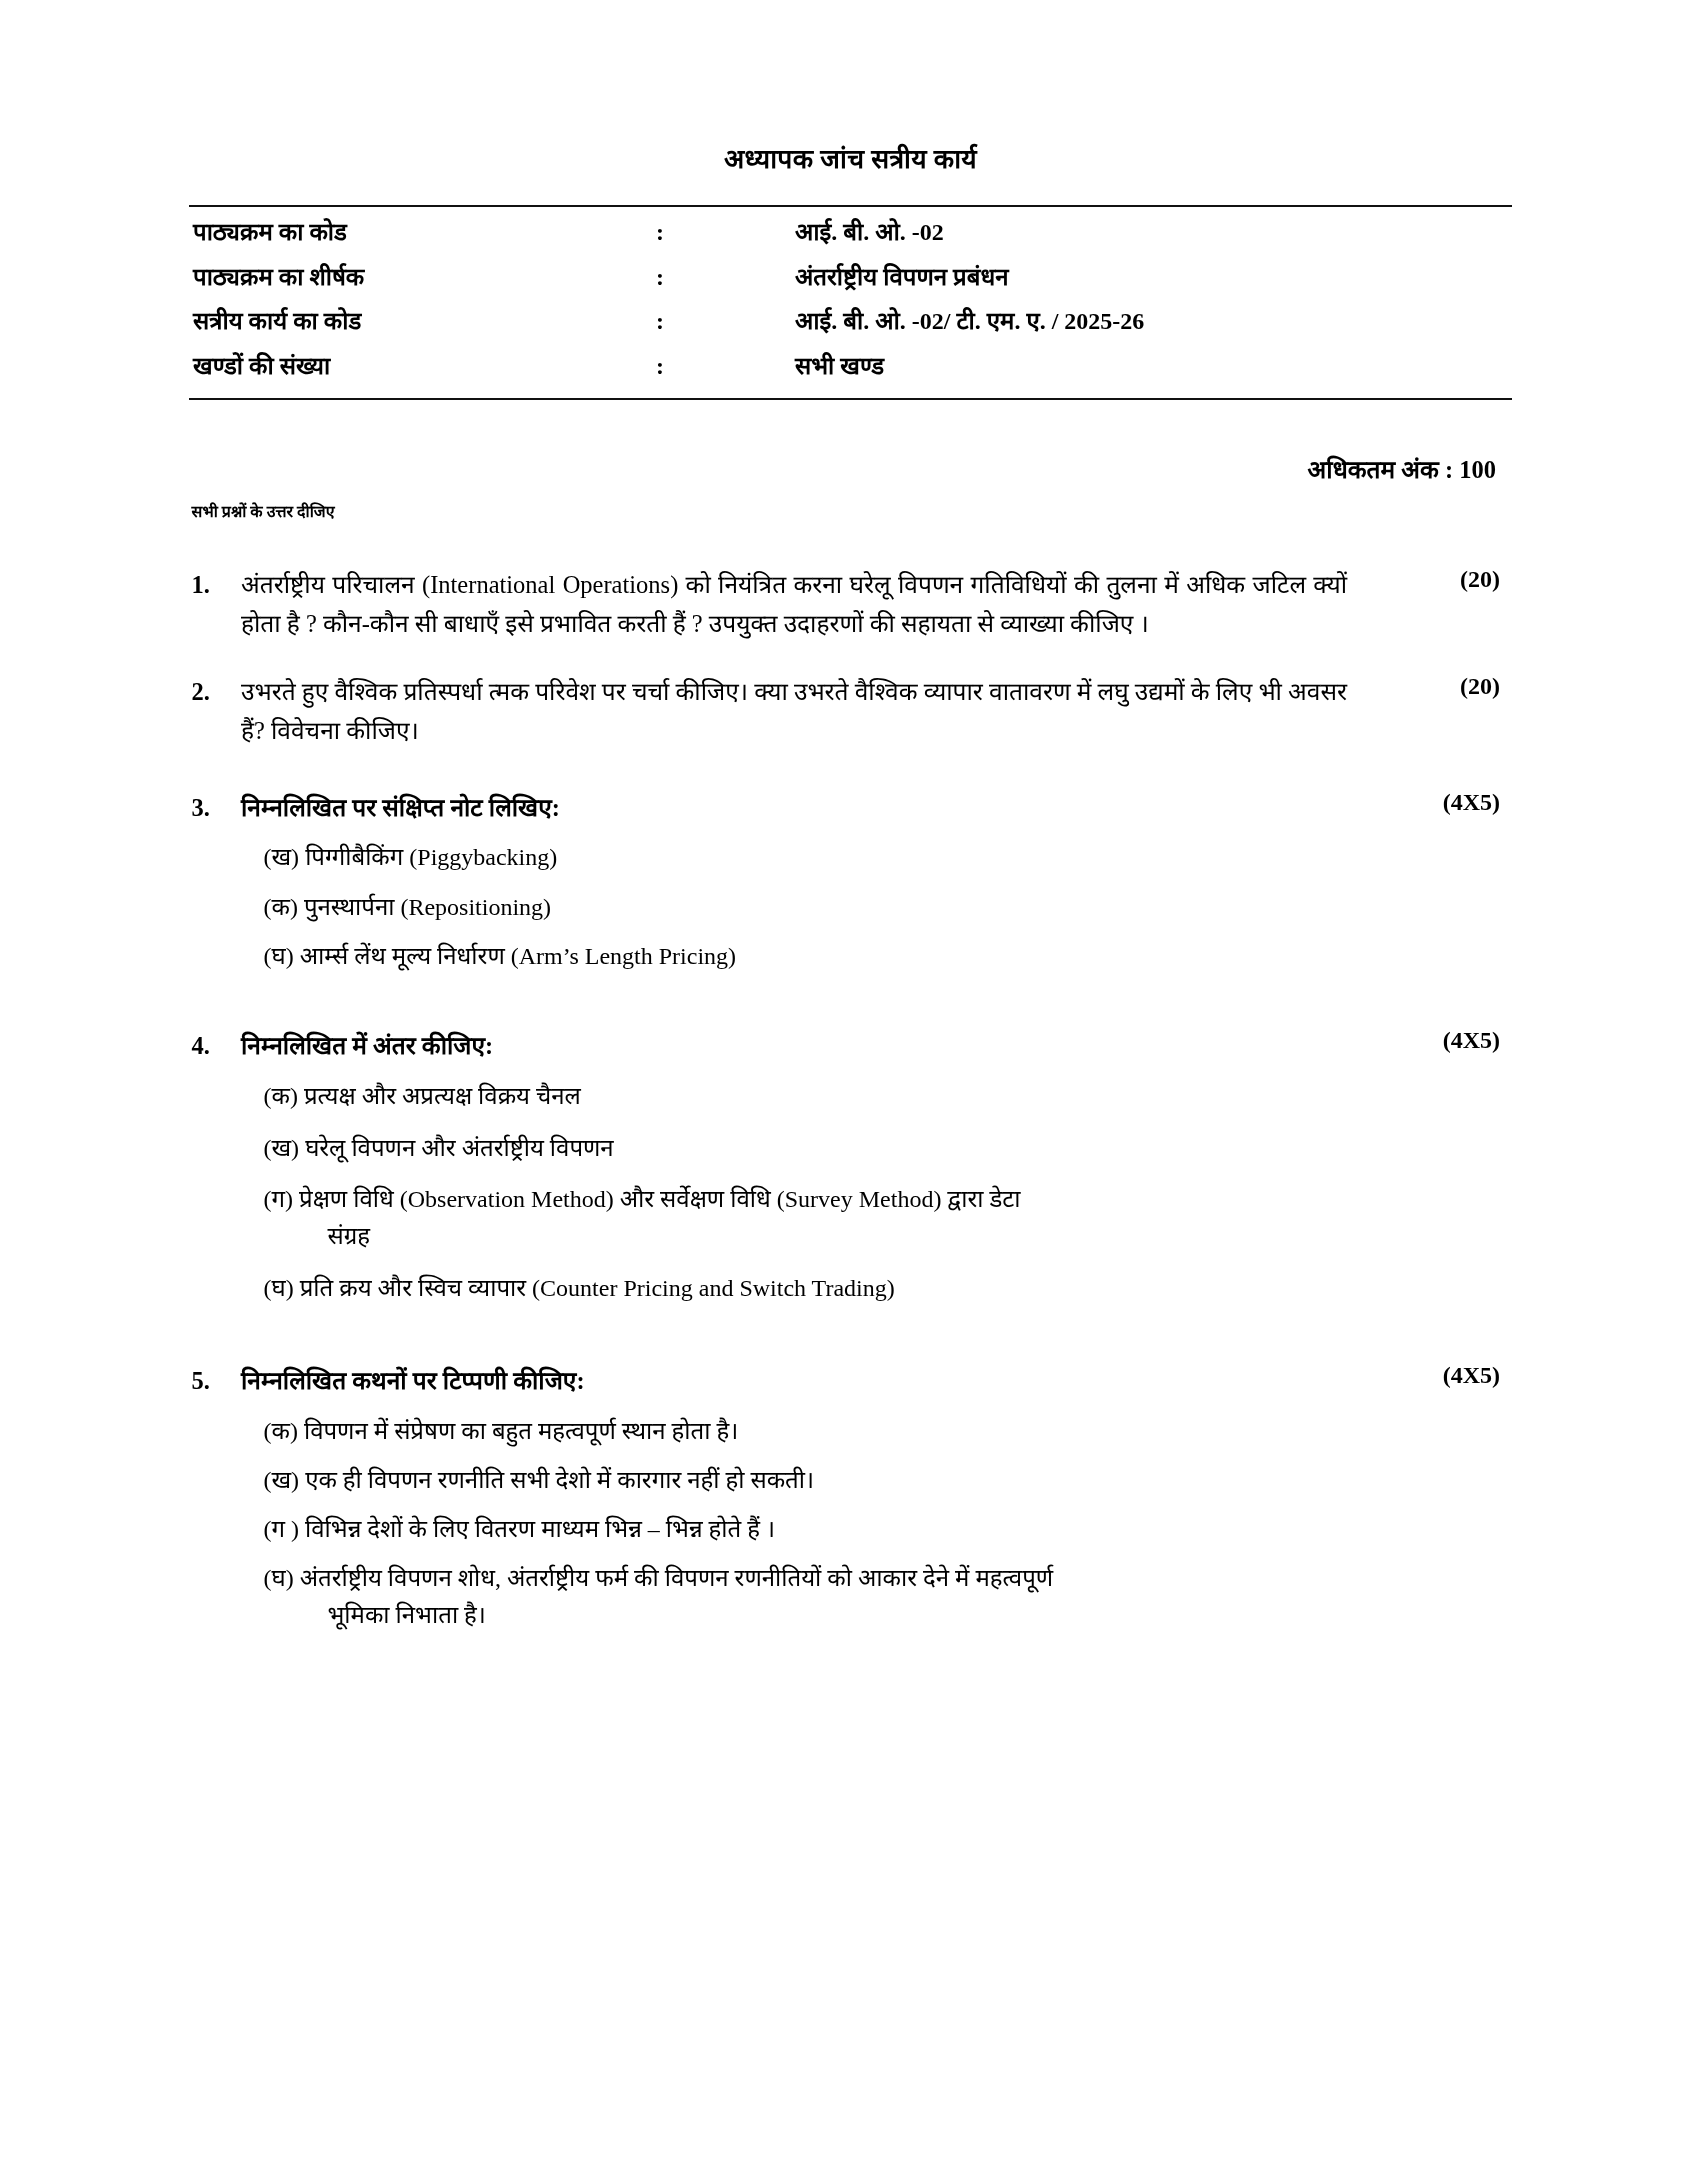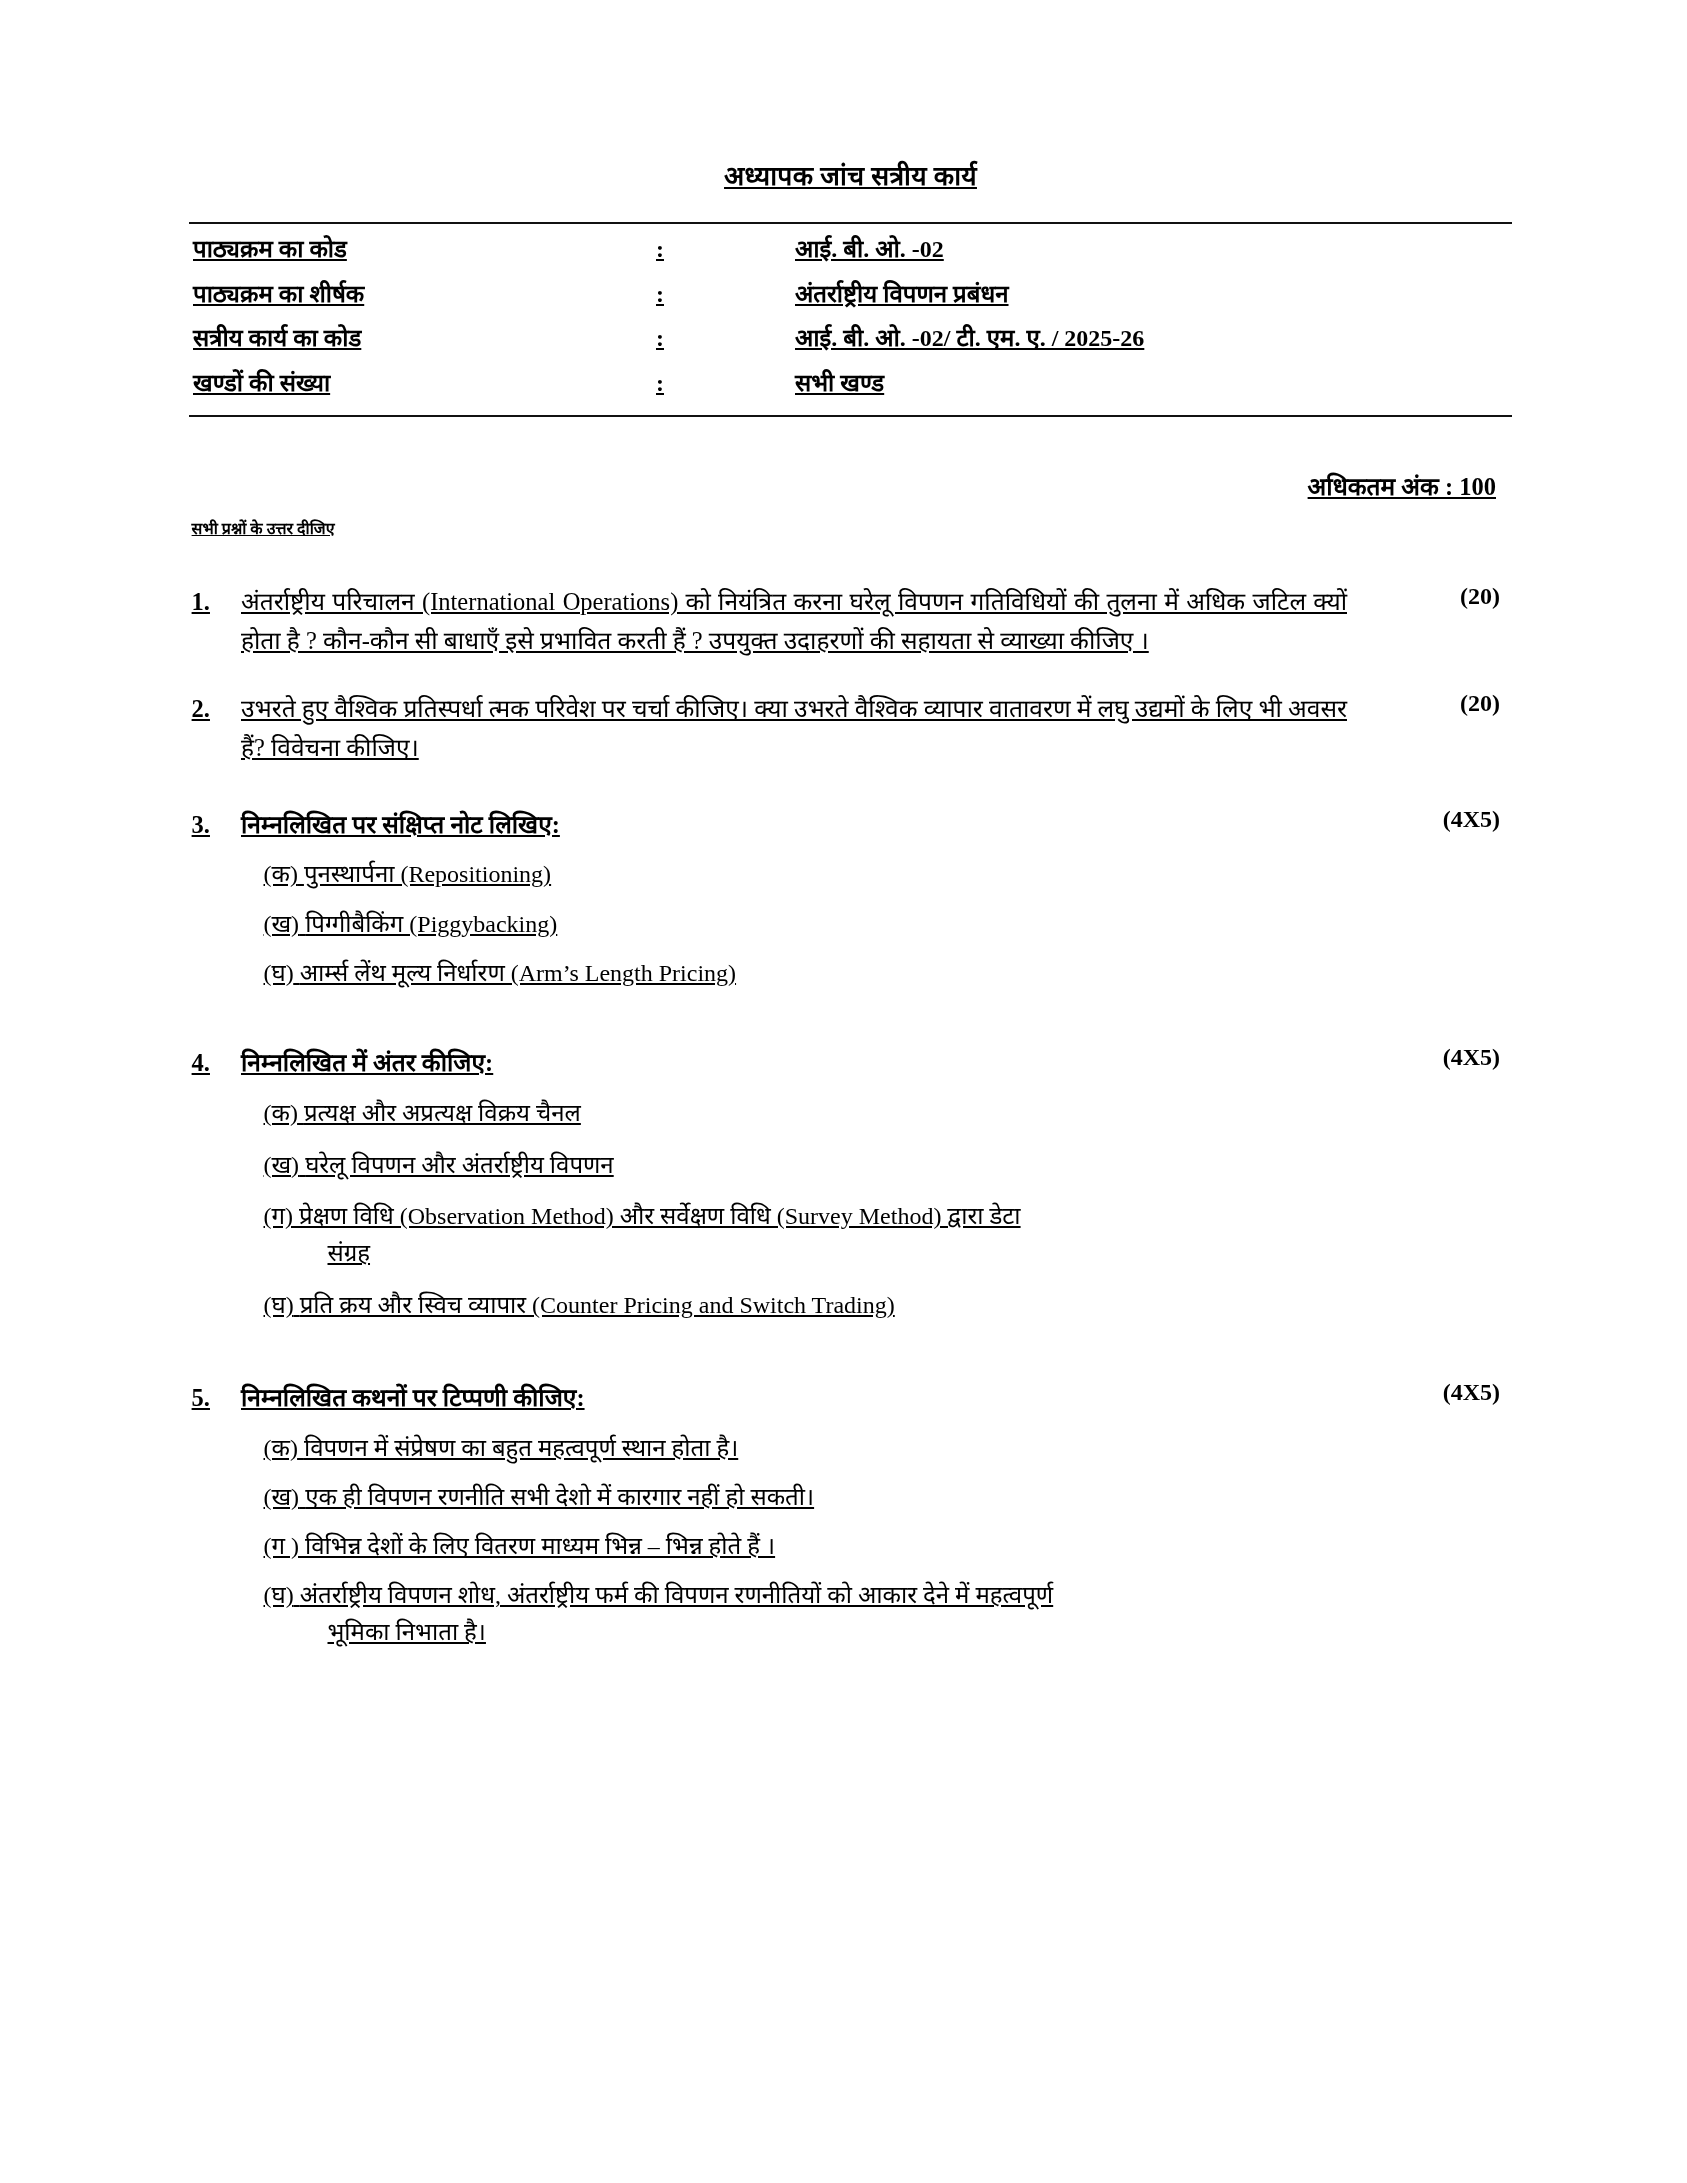--- a/index.html
+++ b/index.html
@@ -21,23 +21,22 @@
     width: 1687px;
     height: 2183px;
     box-sizing: border-box;
     padding: 0;
     background: #ffffff;
   }
 
   .content {
     position: absolute;
     left: 189px;
-    top: 17px;
+    top: 0;
     width: 1323px;
-    text-decoration: underline;
   }
 
   
   .doc-title {
     text-align: center;
     font-size: 26.5px;
     font-weight: bold;
     letter-spacing: 0.3px;
     margin: 0;
     padding-top: 144px;
@@ -226,26 +225,26 @@
         <div class="q-marks">(20)</div>
       </div>
 
       <div class="q-block q3">
         <div class="q-row">
           <div class="q-num">3.</div>
           <div class="q-body">
             <div class="q-text bold-head">निम्नलिखित पर संक्षिप्त नोट लिखिए:</div>
             <div class="sub-list q3-subs">
               <div class="sub-item">
+                <span>(ख)</span>
+                <span>पिग्गीबैकिंग (Piggybacking)</span>
+              </div>
+              <div class="sub-item">
                 <span>(क)</span>
                 <span>पुनस्थार्पना (Repositioning)</span>
-              </div>
-              <div class="sub-item">
-                <span>(ख)</span>
-                <span>पिग्गीबैकिंग (Piggybacking)</span>
               </div>
               <div class="sub-item">
                 <span>(घ)</span>
                 <span>आर्म्स लेंथ मूल्य निर्धारण (Arm’s Length Pricing)</span>
               </div>
             </div>
           </div>
         </div>
         <div class="q-marks">(4X5)</div>
       </div>

